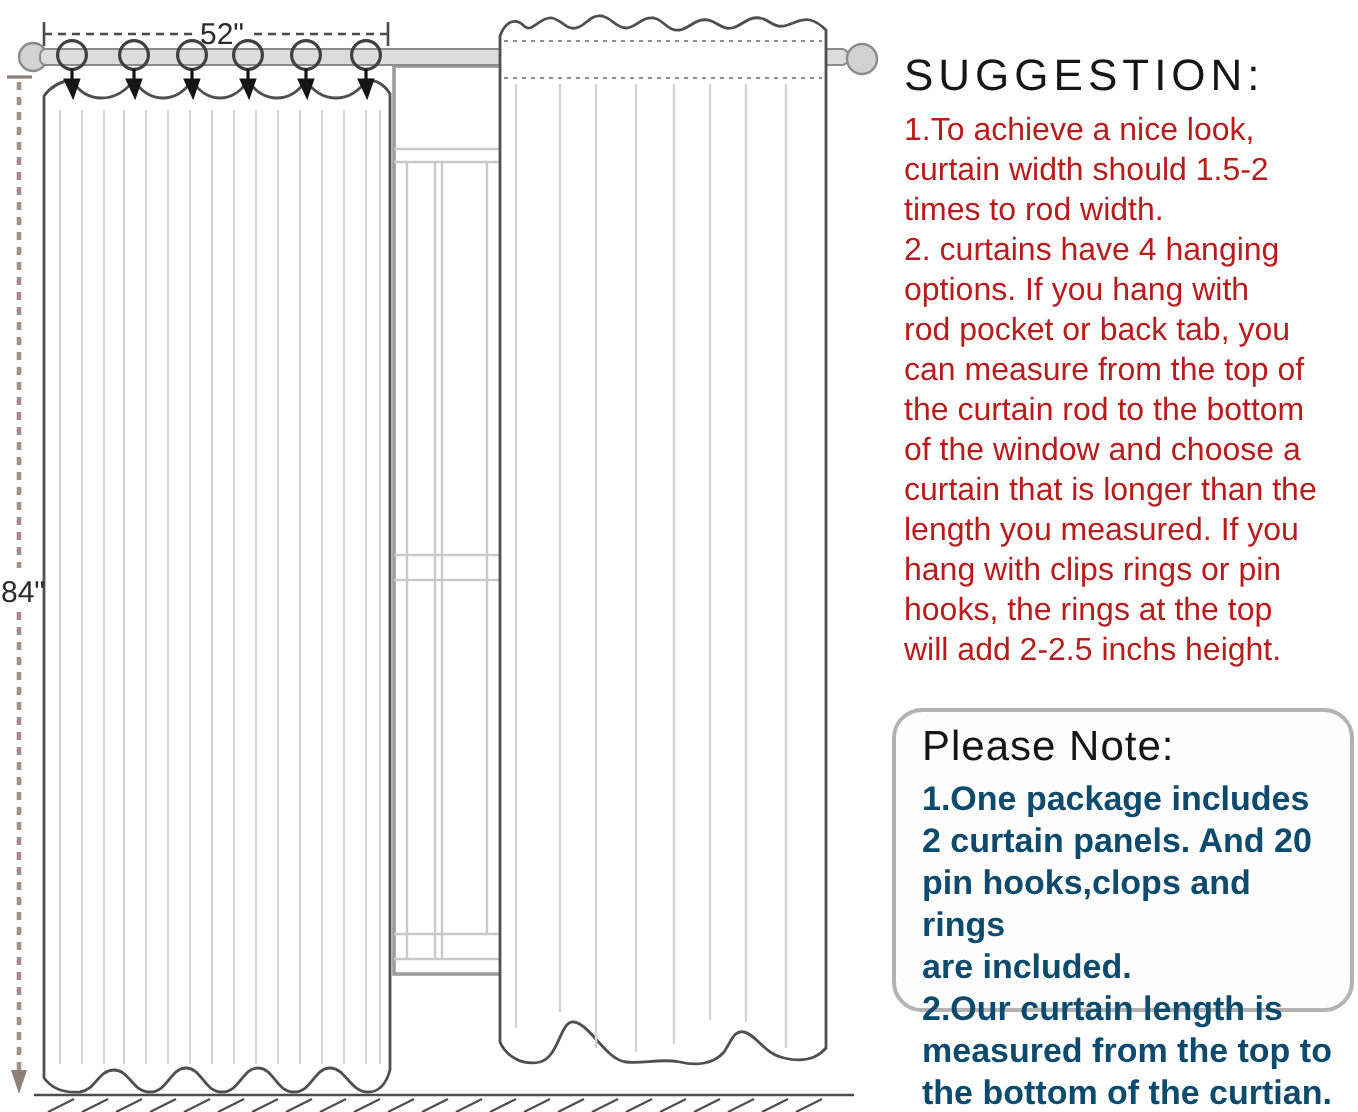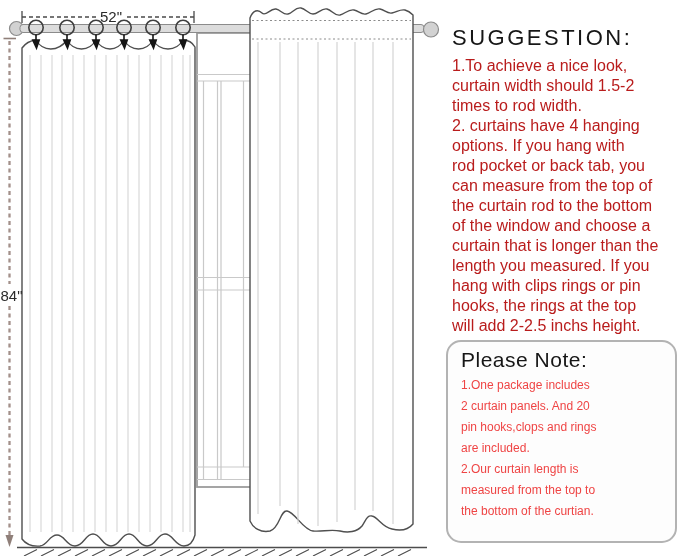--- a/index.html
+++ b/index.html
@@ -10,30 +10,30 @@
   .diagram{position:absolute;left:0;top:0;}
   .suggestion{position:absolute;left:452px;top:24px;width:228px;}
   .suggestion h1{
     font-size:22px;font-weight:400;letter-spacing:2.5px;margin:0 0 4px 0;
     line-height:28px;color:#161616;
   }
   .suggestion .body{
     font-size:16px;line-height:20px;white-space:pre-line;color:#b91c1c;
   }
   .note-box{
-    position:absolute;left:446px;top:340px;width:231px;height:203px;
+    position:absolute;left:446px;top:354px;width:231px;height:152px;
     box-sizing:border-box;border:2px solid #b3b3b3;border-radius:15px;
     background:#fdfdfd;padding:5px 6px 0 13px;
   }
   .note-box h2{
     font-size:21px;font-weight:400;letter-spacing:0.5px;margin:0 0 2px 0;
     line-height:26px;color:#161616;
   }
   .note-box .body{
-    font-size:12px;line-height:21px;white-space:pre-line;color:#ef4444;
+    font-size:17px;line-height:21px;white-space:pre-line;color:#0c4a6e;font-weight:bold;
   }
   .dim-label{
     font-family:"Liberation Sans", sans-serif;font-size:15px;fill:#2b2b2b;
   }
 </style>
 </head>
 <body>
 
 <div class="canvas">
 

